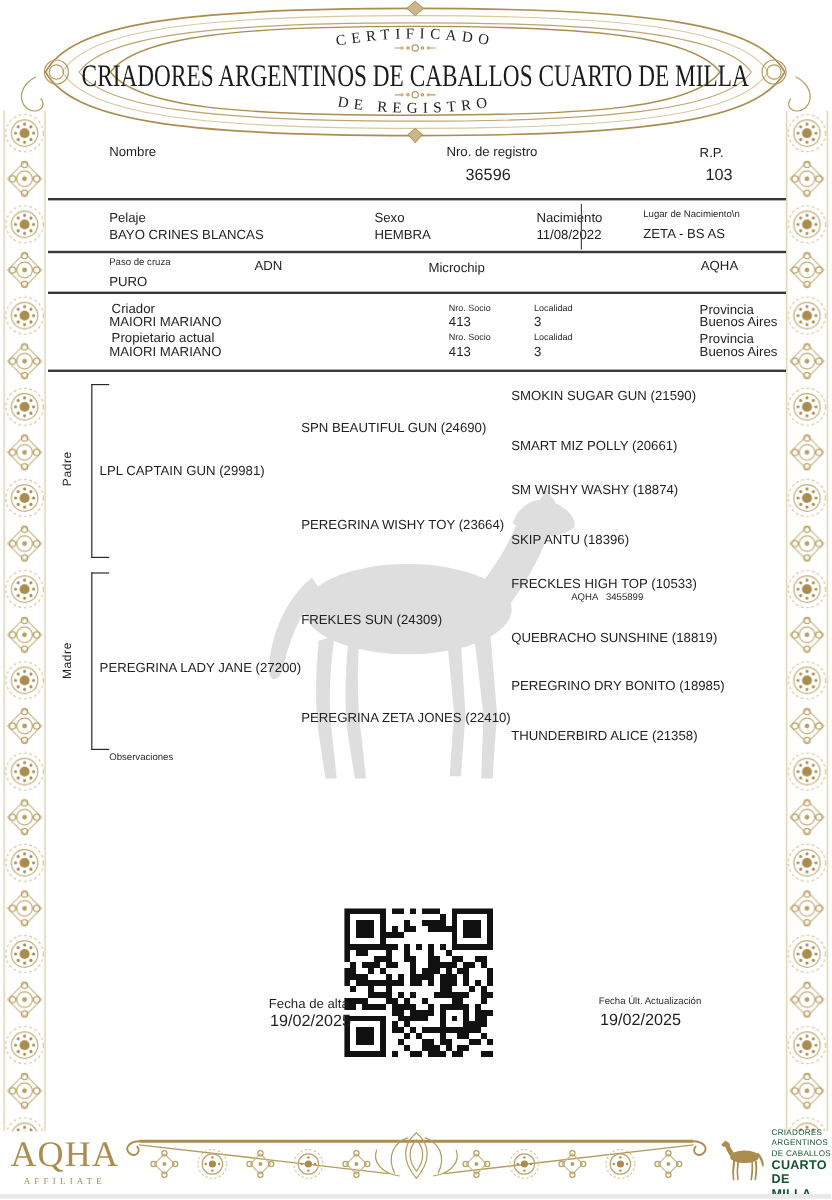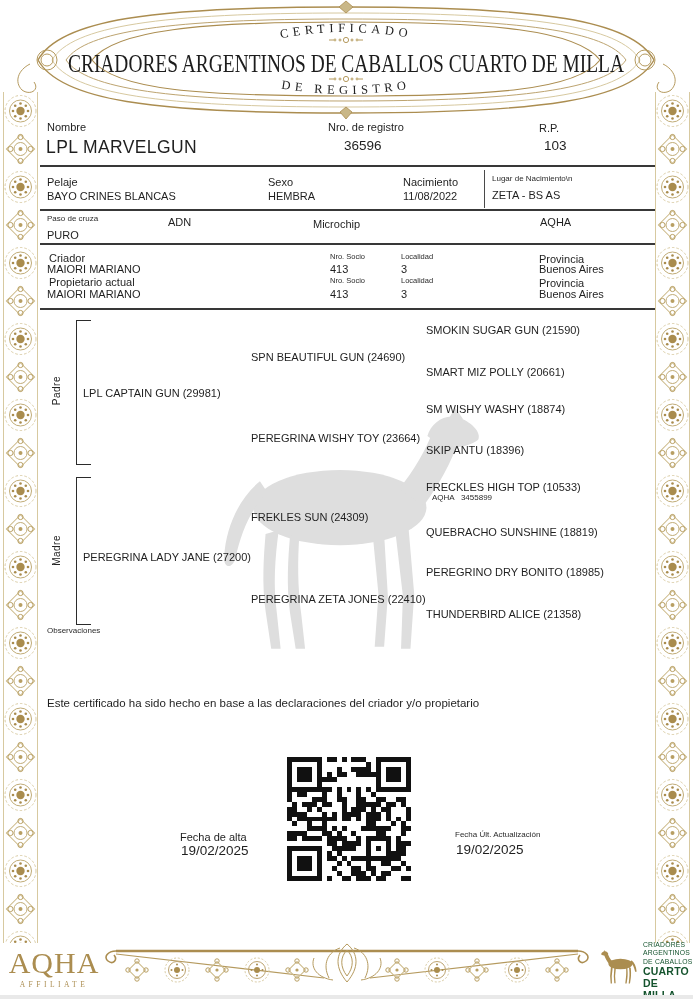--- a/index.html
+++ b/index.html
@@ -1,18 +1,18 @@
 <!DOCTYPE html>
 <html><head>
 <meta charset="utf-8">
 <style>
   html,body{margin:0;padding:0;background:#fff;}
   .page{position:relative;width:693px;height:1000px;background:#fff;overflow:hidden;
         font-family:"Liberation Sans",sans-serif;color:#1f1f1f;}
-  .t{position:absolute;white-space:nowrap;line-height:1.1;}
+  .t{position:absolute;white-space:nowrap;line-height:1.1;margin-left:44px;}
   .f7{font-size:7.5px;color:#2a2a2a;}
   .f8{font-size:8px;color:#2a2a2a;}
   .f11{font-size:11px;}
   .f13{font-size:13.5px;}
   .f17{font-size:17.5px;letter-spacing:.4px;}
   .hr{position:absolute;left:40px;width:615px;height:2px;background:#383838;}
   .vline{position:absolute;width:1px;background:#4a4a4a;}
   .bracket{position:absolute;width:14px;border:1.6px solid #2b2b2b;border-right:none;}
   .vlabel{position:absolute;writing-mode:vertical-rl;transform:rotate(180deg);
           font-size:10px;letter-spacing:.5px;color:#222;}
@@ -140,21 +140,20 @@
     <text font-family="Liberation Serif,serif" font-size="12.5" letter-spacing="4.5" fill="#222222">
       <textPath href="#arcTop" startOffset="50%" text-anchor="middle">CERTIFICADO</textPath>
     </text>
     <text x="346" y="72" text-anchor="middle" font-family="Liberation Serif,serif" font-size="26" fill="#1c1c1c" textLength="556" lengthAdjust="spacingAndGlyphs">CRIADORES ARGENTINOS DE CABALLOS CUARTO DE MILLA</text>
     <text font-family="Liberation Serif,serif" font-size="12.5" letter-spacing="4.5" fill="#222222">
       <textPath href="#arcBot" startOffset="50%" text-anchor="middle">DE REGISTRO</textPath>
     </text>
   </svg>
 
   <span class="t f11" style="left:47px;top:121px">Nombre</span>
-  <span class="t f17" style="left:46px;top:138px">LPL MARVELGUN</span>
   <span class="t f11" style="left:328px;top:121px">Nro. de registro</span>
   <span class="t f13" style="left:344px;top:139px">36596</span>
   <span class="t f11" style="left:539px;top:122px">R.P.</span>
   <span class="t f13" style="left:544px;top:139px">103</span>
   <div class="hr" style="top:165px"></div>
 
   <span class="t f11" style="left:47px;top:176px">Pelaje</span>
   <span class="t f11" style="left:268px;top:176px">Sexo</span>
   <span class="t f11" style="left:403px;top:176px">Nacimiento</span>
   <span class="t f8" style="left:492px;top:175px">Lugar de Nacimiento\n</span>
@@ -205,21 +204,20 @@
   <span class="ped" style="left:83px;top:551px">PEREGRINA LADY JANE (27200)</span>
   <span class="ped" style="left:251px;top:511px">FREKLES SUN (24309)</span>
   <span class="ped" style="left:251px;top:593px">PEREGRINA ZETA JONES (22410)</span>
   <span class="ped" style="left:426px;top:481px">FRECKLES HIGH TOP (10533)</span>
   <span class="t f8 prenote" style="left:432px;top:494px">AQHA   3455899</span>
   <span class="ped" style="left:426px;top:526px">QUEBRACHO SUNSHINE (18819)</span>
   <span class="ped" style="left:426px;top:566px">PEREGRINO DRY BONITO (18985)</span>
   <span class="ped" style="left:426px;top:608px">THUNDERBIRD ALICE (21358)</span>
 
   <span class="t f8" style="left:47px;top:627px">Observaciones</span>
-  <span class="t" style="left:47px;top:697px;font-size:11.5px">Este certificado ha sido hecho en base a las declaraciones del criador y/o propietario</span>
 
   <svg id="qr-svg" style="position:absolute;left:287px;top:757px" width="124" height="124" viewBox="0 0 25 25" fill="#111" shape-rendering="crispEdges">
       <rect x="0" y="0" width="1" height="1"></rect>
       <rect x="1" y="0" width="1" height="1"></rect>
       <rect x="2" y="0" width="1" height="1"></rect>
       <rect x="3" y="0" width="1" height="1"></rect>
       <rect x="4" y="0" width="1" height="1"></rect>
       <rect x="5" y="0" width="1" height="1"></rect>
       <rect x="6" y="0" width="1" height="1"></rect>
       <rect x="8" y="0" width="1" height="1"></rect>

